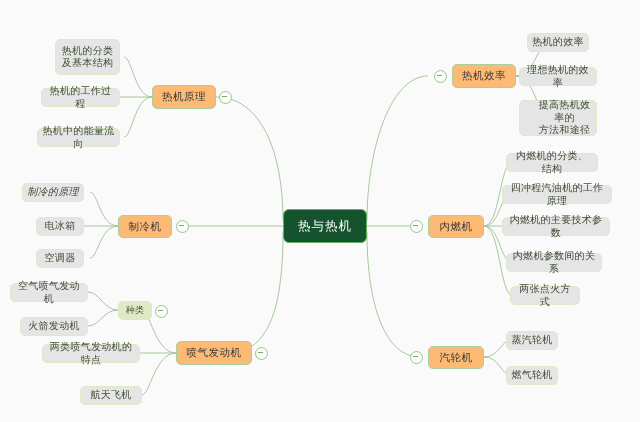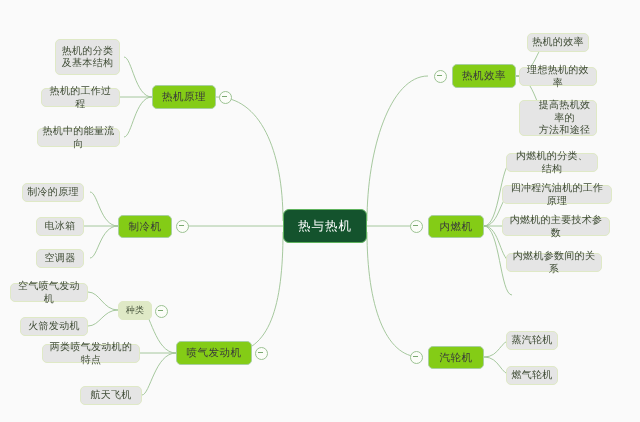--- a/index.html
+++ b/index.html
@@ -38,21 +38,21 @@
     background: #14532d;
     color: #ffffff;
     border: 1px solid #5eb25d;
     border-radius: 6px;
     font-size: 12.5px;
     letter-spacing: 1px;
     font-weight: normal;
   }
   
   .node.branch {
-    background: #84cc16;
+    background: #fdba74;
     color: #3a3a3a;
     border: 1px solid #a8cfa0;
     font-size: 10.5px;
     letter-spacing: 0.5px;
   }
   
   .node.leaf {
     background: #e5e5e5;
     color: #3d4a33;
     border: 1px solid #dfe9c6;
@@ -143,21 +143,21 @@
   <div class="toggle" style="left:219px; top:91px;"></div>
 
   <div class="node leaf" style="left:55px; top:39px; width:65px; height:36px;">热机的分类
 及基本结构</div>
   <div class="node leaf" style="left:41px; top:88px; width:79px; height:19px;">热机的工作过程</div>
   <div class="node leaf" style="left:37px; top:128px; width:83px; height:19px;">热机中的能量流向</div>
 
   <div class="node branch" style="left:118px; top:215px; width:54px; height:23px;">制冷机</div>
   <div class="toggle" style="left:176px; top:220px;"></div>
 
-  <div class="node leaf" style="left:22px; top:183px; width:62px; height:19px;">制冷的原理</div>
+  <div class="node leaf" style="left:22px; top:183px; width:62px; height:19px;font-style:italic;">制冷的原理</div>
   <div class="node leaf" style="left:36px; top:217px; width:48px; height:19px;">电冰箱</div>
   <div class="node leaf" style="left:36px; top:249px; width:48px; height:19px;">空调器</div>
 
   <div class="node branch" style="left:176px; top:341px; width:76px; height:24px;">喷气发动机</div>
   <div class="toggle" style="left:255px; top:347px;"></div>
 
   <div class="node subbranch" style="left:118px; top:301px; width:34px; height:19px;">种类</div>
   <div class="toggle" style="left:155px; top:305px;"></div>
 
   <div class="node leaf" style="left:10px; top:283px; width:78px; height:19px;">空气喷气发动机</div>
@@ -174,20 +174,21 @@
   <div class="node leaf" style="left:519px; top:100px; width:78px; height:36px;padding-left:17px;">提高热机效率的
 方法和途径</div>
 
   <div class="node branch" style="left:428px; top:215px; width:56px; height:23px;">内燃机</div>
   <div class="toggle" style="left:410px; top:220px;"></div>
 
   <div class="node leaf" style="left:506px; top:153px; width:92px; height:19px;">内燃机的分类、结构</div>
   <div class="node leaf" style="left:502px; top:185px; width:110px; height:19px;">四冲程汽油机的工作原理</div>
   <div class="node leaf" style="left:502px; top:217px; width:108px; height:19px;">内燃机的主要技术参数</div>
   <div class="node leaf" style="left:506px; top:253px; width:96px; height:19px;">内燃机参数间的关系</div>
+  <div class="node leaf" style="left:510px; top:286px; width:70px; height:19px;">两张点火方式</div>
 
   <div class="node branch" style="left:428px; top:346px; width:56px; height:23px;">汽轮机</div>
   <div class="toggle" style="left:410px; top:351px;"></div>
 
   <div class="node leaf" style="left:506px; top:331px; width:52px; height:19px;">蒸汽轮机</div>
   <div class="node leaf" style="left:506px; top:366px; width:52px; height:19px;">燃气轮机</div>
 
 </div>
 
 </body></html>

